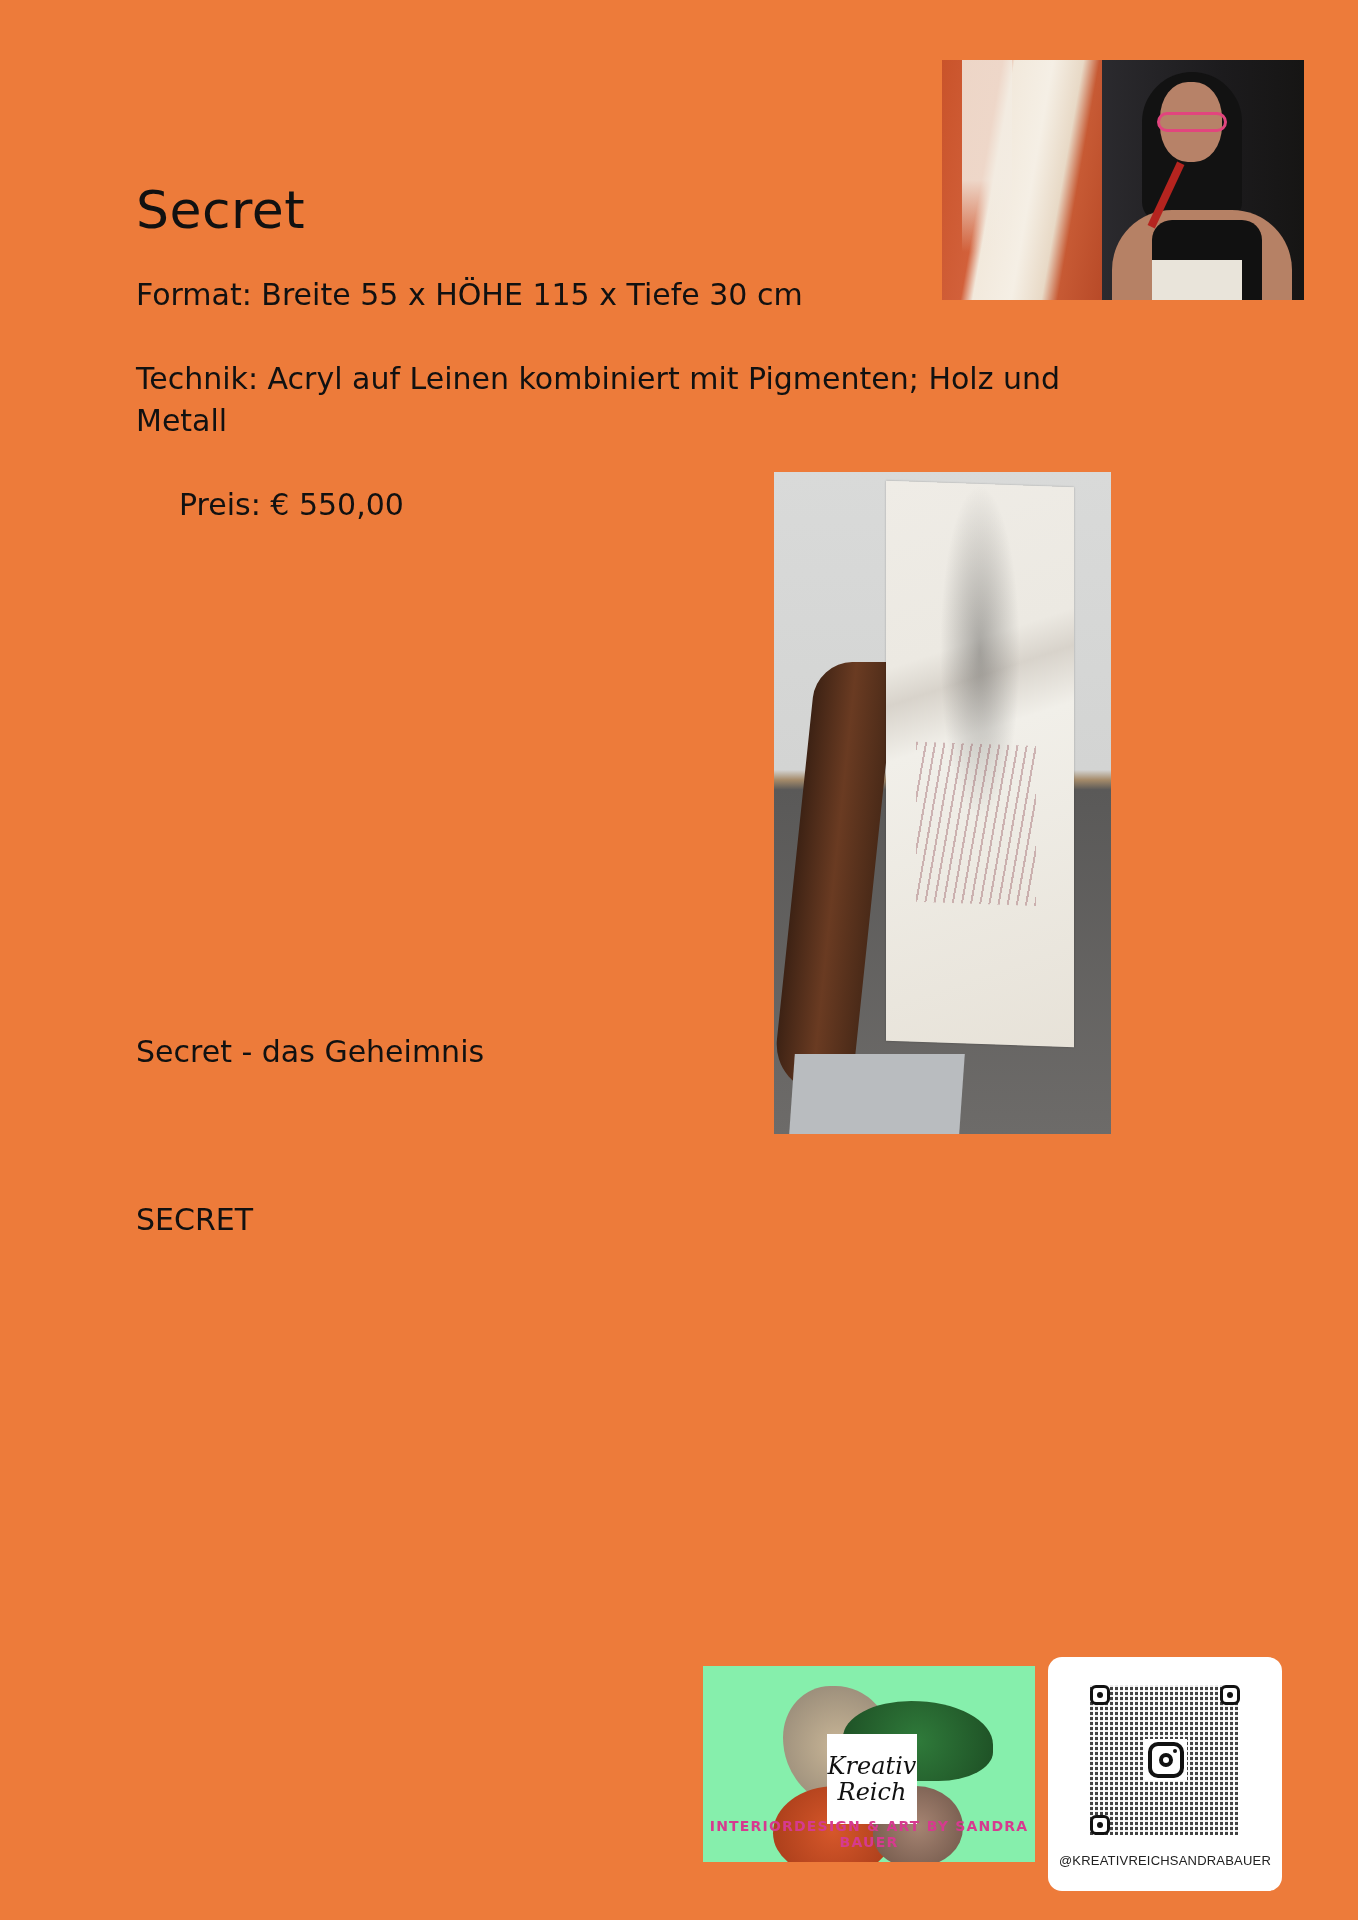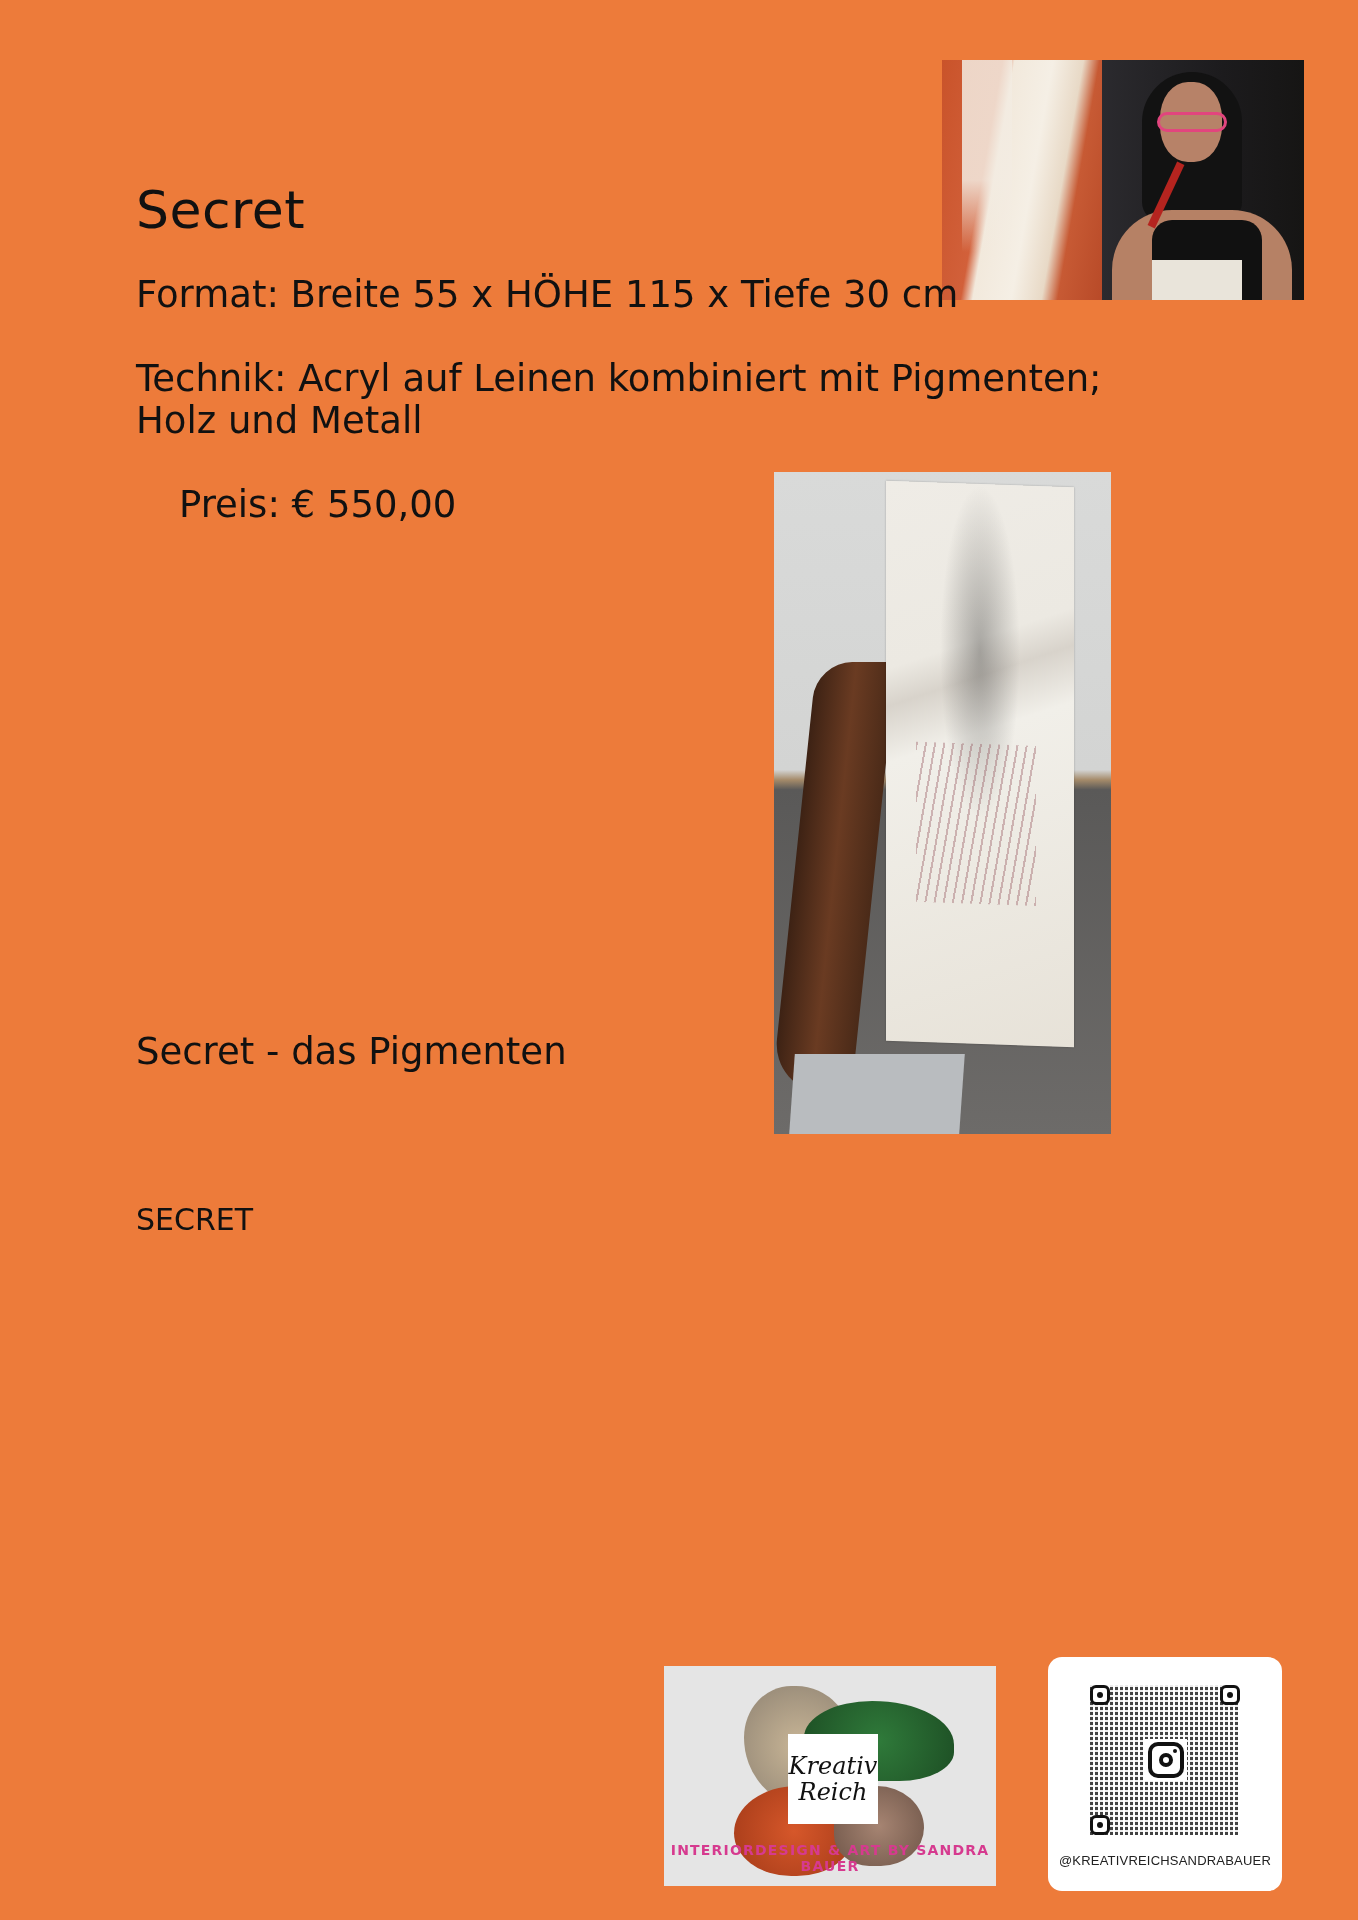--- a/index.html
+++ b/index.html
@@ -4,21 +4,21 @@
   <style>
     html, body { margin:0; padding:0; }
     body {
       width:1358px; height:1920px; position:relative; overflow:hidden;
       background:#ED7B3A;
       font-family:"DejaVu Sans", "Liberation Sans", sans-serif;
       color:#111;
     }
     .abs { position:absolute; }
     .title { left:136px; top:180px; font-size:52px; font-weight:400; letter-spacing:0.5px; }
-    .txt { left:136px; font-size:37px; line-height:42px; white-space:pre-wrap; }
+    .txt { left:136px; font-size:30px; line-height:42px; white-space:pre-wrap; }
     .body-txt { left:136px; font-size:30px; line-height:42px; width:1000px; }
     .para { margin:0 0 42px 0; white-space:pre-line; }
 
     
     .artist { left:942px; top:60px; width:362px; height:240px; overflow:hidden; display:flex; }
     .artist .paint { width:160px; height:100%; position:relative;
       background: linear-gradient(100deg, #c9532a 0%, #d2603a 30%, #f2e9dc 36%, #f5efe5 55%, #e8d9c6 70%, #c75a34 78%, #b84a28 100%); }
     .artist .paint::before { content:""; position:absolute; left:20px; top:0; width:50px; height:100%;
       background:linear-gradient(180deg,#f3ece2,#f3ece2 50%, transparent 80%); border-radius:0 0 60px 0; opacity:.85; }
     .artist .person { flex:1; background:linear-gradient(90deg,#2b2a2e,#1c1b1d 60%,#161514); position:relative; }
@@ -38,21 +38,21 @@
         radial-gradient(ellipse at 50% 30%, rgba(40,40,40,.35) 0, transparent 30%),
         linear-gradient(160deg,#efece6 0%,#ece9e2 30%,#d8d3cb 36%,#f1efe9 45%,#e7e2d8 100%);
       transform:skewY(2deg); box-shadow:0 0 2px rgba(0,0,0,.3); }
     .artwork .canvas::after { content:""; position:absolute; left:30px; top:260px; width:120px; height:160px;
       background:repeating-linear-gradient(100deg, rgba(140,70,80,.35) 0 2px, transparent 2px 9px); }
     .artwork .wood { position:absolute; left:20px; top:190px; width:80px; height:430px;
       background:linear-gradient(90deg,#3d2214,#6a3b22 50%,#4a2a18); border-radius:40px 10px 30px 60px; transform:skewX(-6deg); }
     .artwork .base { position:absolute; left:18px; top:582px; width:170px; height:80px; background:#b9bcbf; transform:skewX(-4deg); }
 
     
-    .logo { left:664px; top:1666px; width:332px; height:220px; background:#e5e5e5; overflow:hidden; }
+    .logo { left:703px; top:1666px; width:332px; height:196px; background:#86efac; overflow:hidden; }
     .logo .blob { position:absolute; border-radius:50%; }
     .logo .b1 { left:80px; top:20px; width:110px; height:120px; background:radial-gradient(circle,#c8b596,#8f8373); border-radius:45% 55% 40% 60%; }
     .logo .b2 { left:140px; top:35px; width:150px; height:80px; background:radial-gradient(circle,#2f7a3a,#1d4e24); border-radius:50% 60% 40% 50%; }
     .logo .b3 { left:70px; top:120px; width:120px; height:90px; background:radial-gradient(circle,#d6572a,#a33a18); border-radius:55% 45% 50% 50%; }
     .logo .b4 { left:170px; top:120px; width:90px; height:80px; background:radial-gradient(circle,#a68472,#6e5548); border-radius:40% 60% 55% 45%; }
     .logo .box { position:absolute; left:124px; top:68px; width:90px; height:90px; background:#fff;
       display:flex; align-items:center; justify-content:center; text-align:center;
       font-family:"DejaVu Serif", serif; font-style:italic; font-size:24px; line-height:26px; color:#111; }
     .logo .tag { position:absolute; left:0; width:100%; bottom:12px; text-align:center; color:#d63a8f;
       font-size:14px; letter-spacing:1.2px; font-weight:bold; }
@@ -94,21 +94,21 @@
 <div class="abs txt" style="top:274px;">Format: Breite 55 x HÖHE 115 x Tiefe 30 cm</div>
 <div class="abs txt" style="top:358px; width:980px;">Technik: Acryl auf Leinen kombiniert mit Pigmenten; Holz und Metall</div>
 <div class="abs txt" style="top:484px;margin-left:43px;">Preis: € 550,00</div>
 
 <div class="abs artwork">
   <div class="wood"></div>
   <div class="base"></div>
   <div class="canvas"></div>
 </div>
 
-<div class="abs txt" style="top:1031px;">Secret - das Pigmenten</div>
+<div class="abs txt" style="top:1031px;">Secret - das Geheimnis</div>
 
 <div class="abs body-txt" style="top:1199px;">
   <p class="para">SECRET</p>
 </div>
 
 <div class="abs logo">
   <div class="blob b1"></div>
   <div class="blob b2"></div>
   <div class="blob b3"></div>
   <div class="blob b4"></div>

